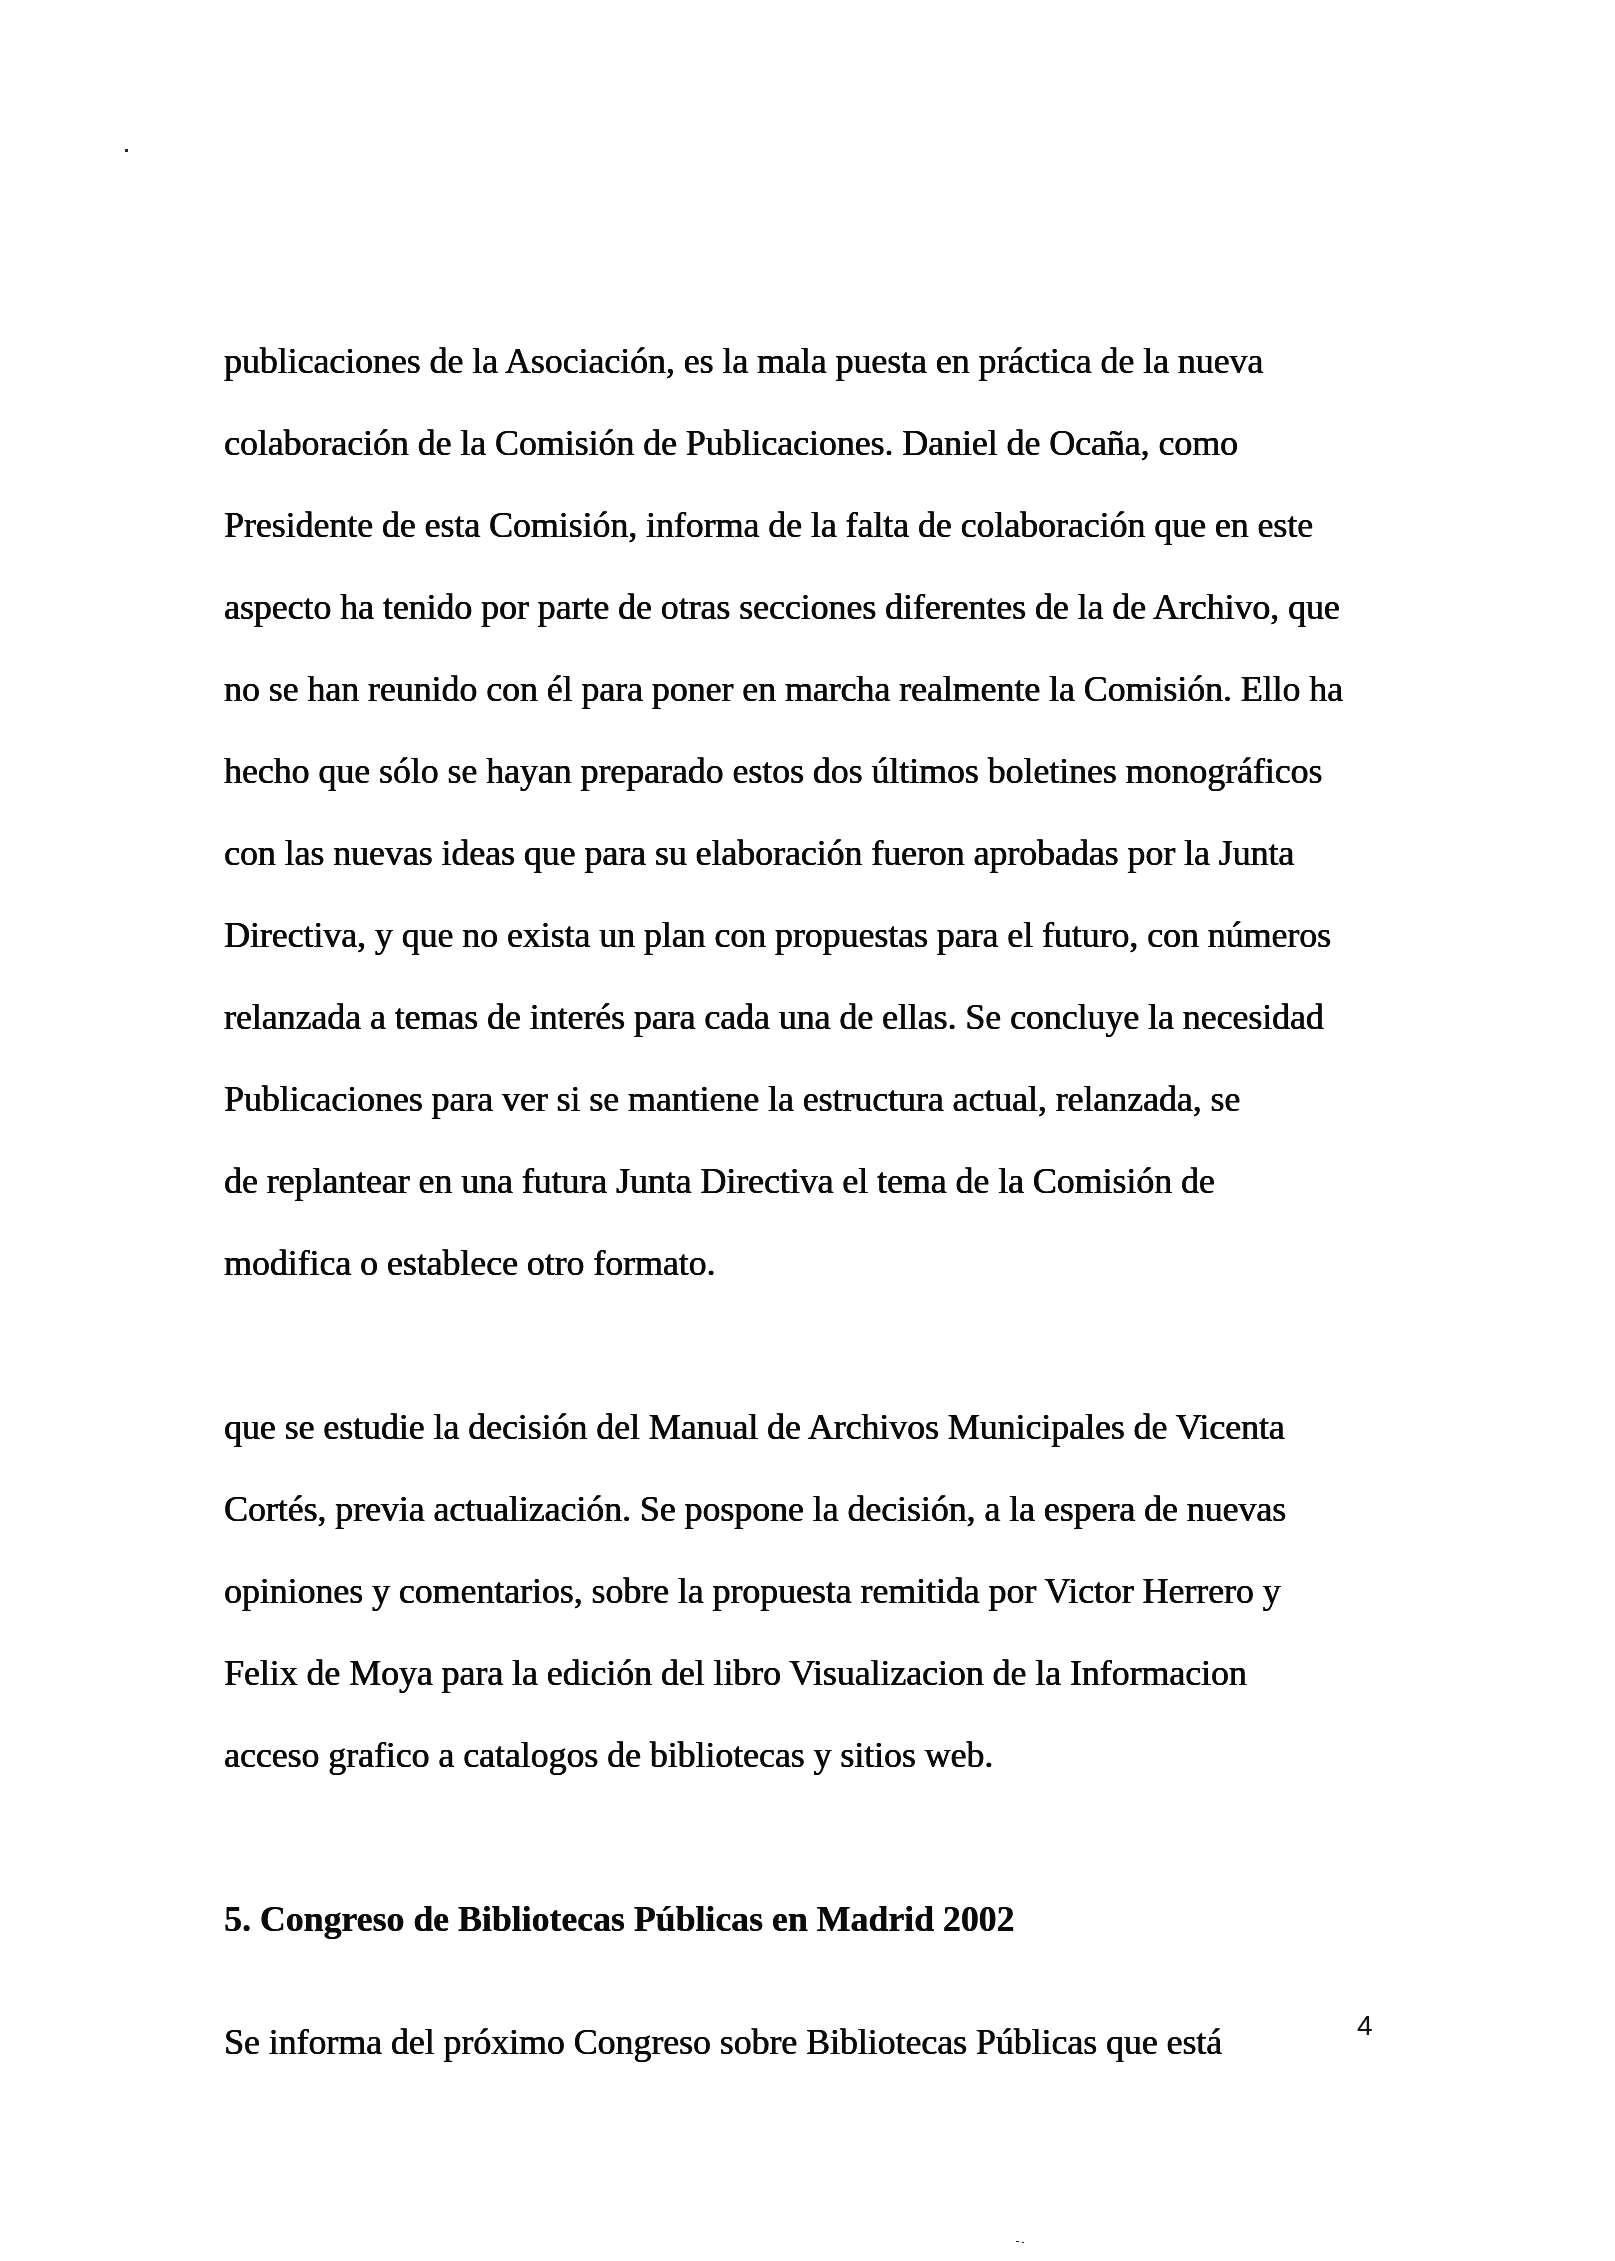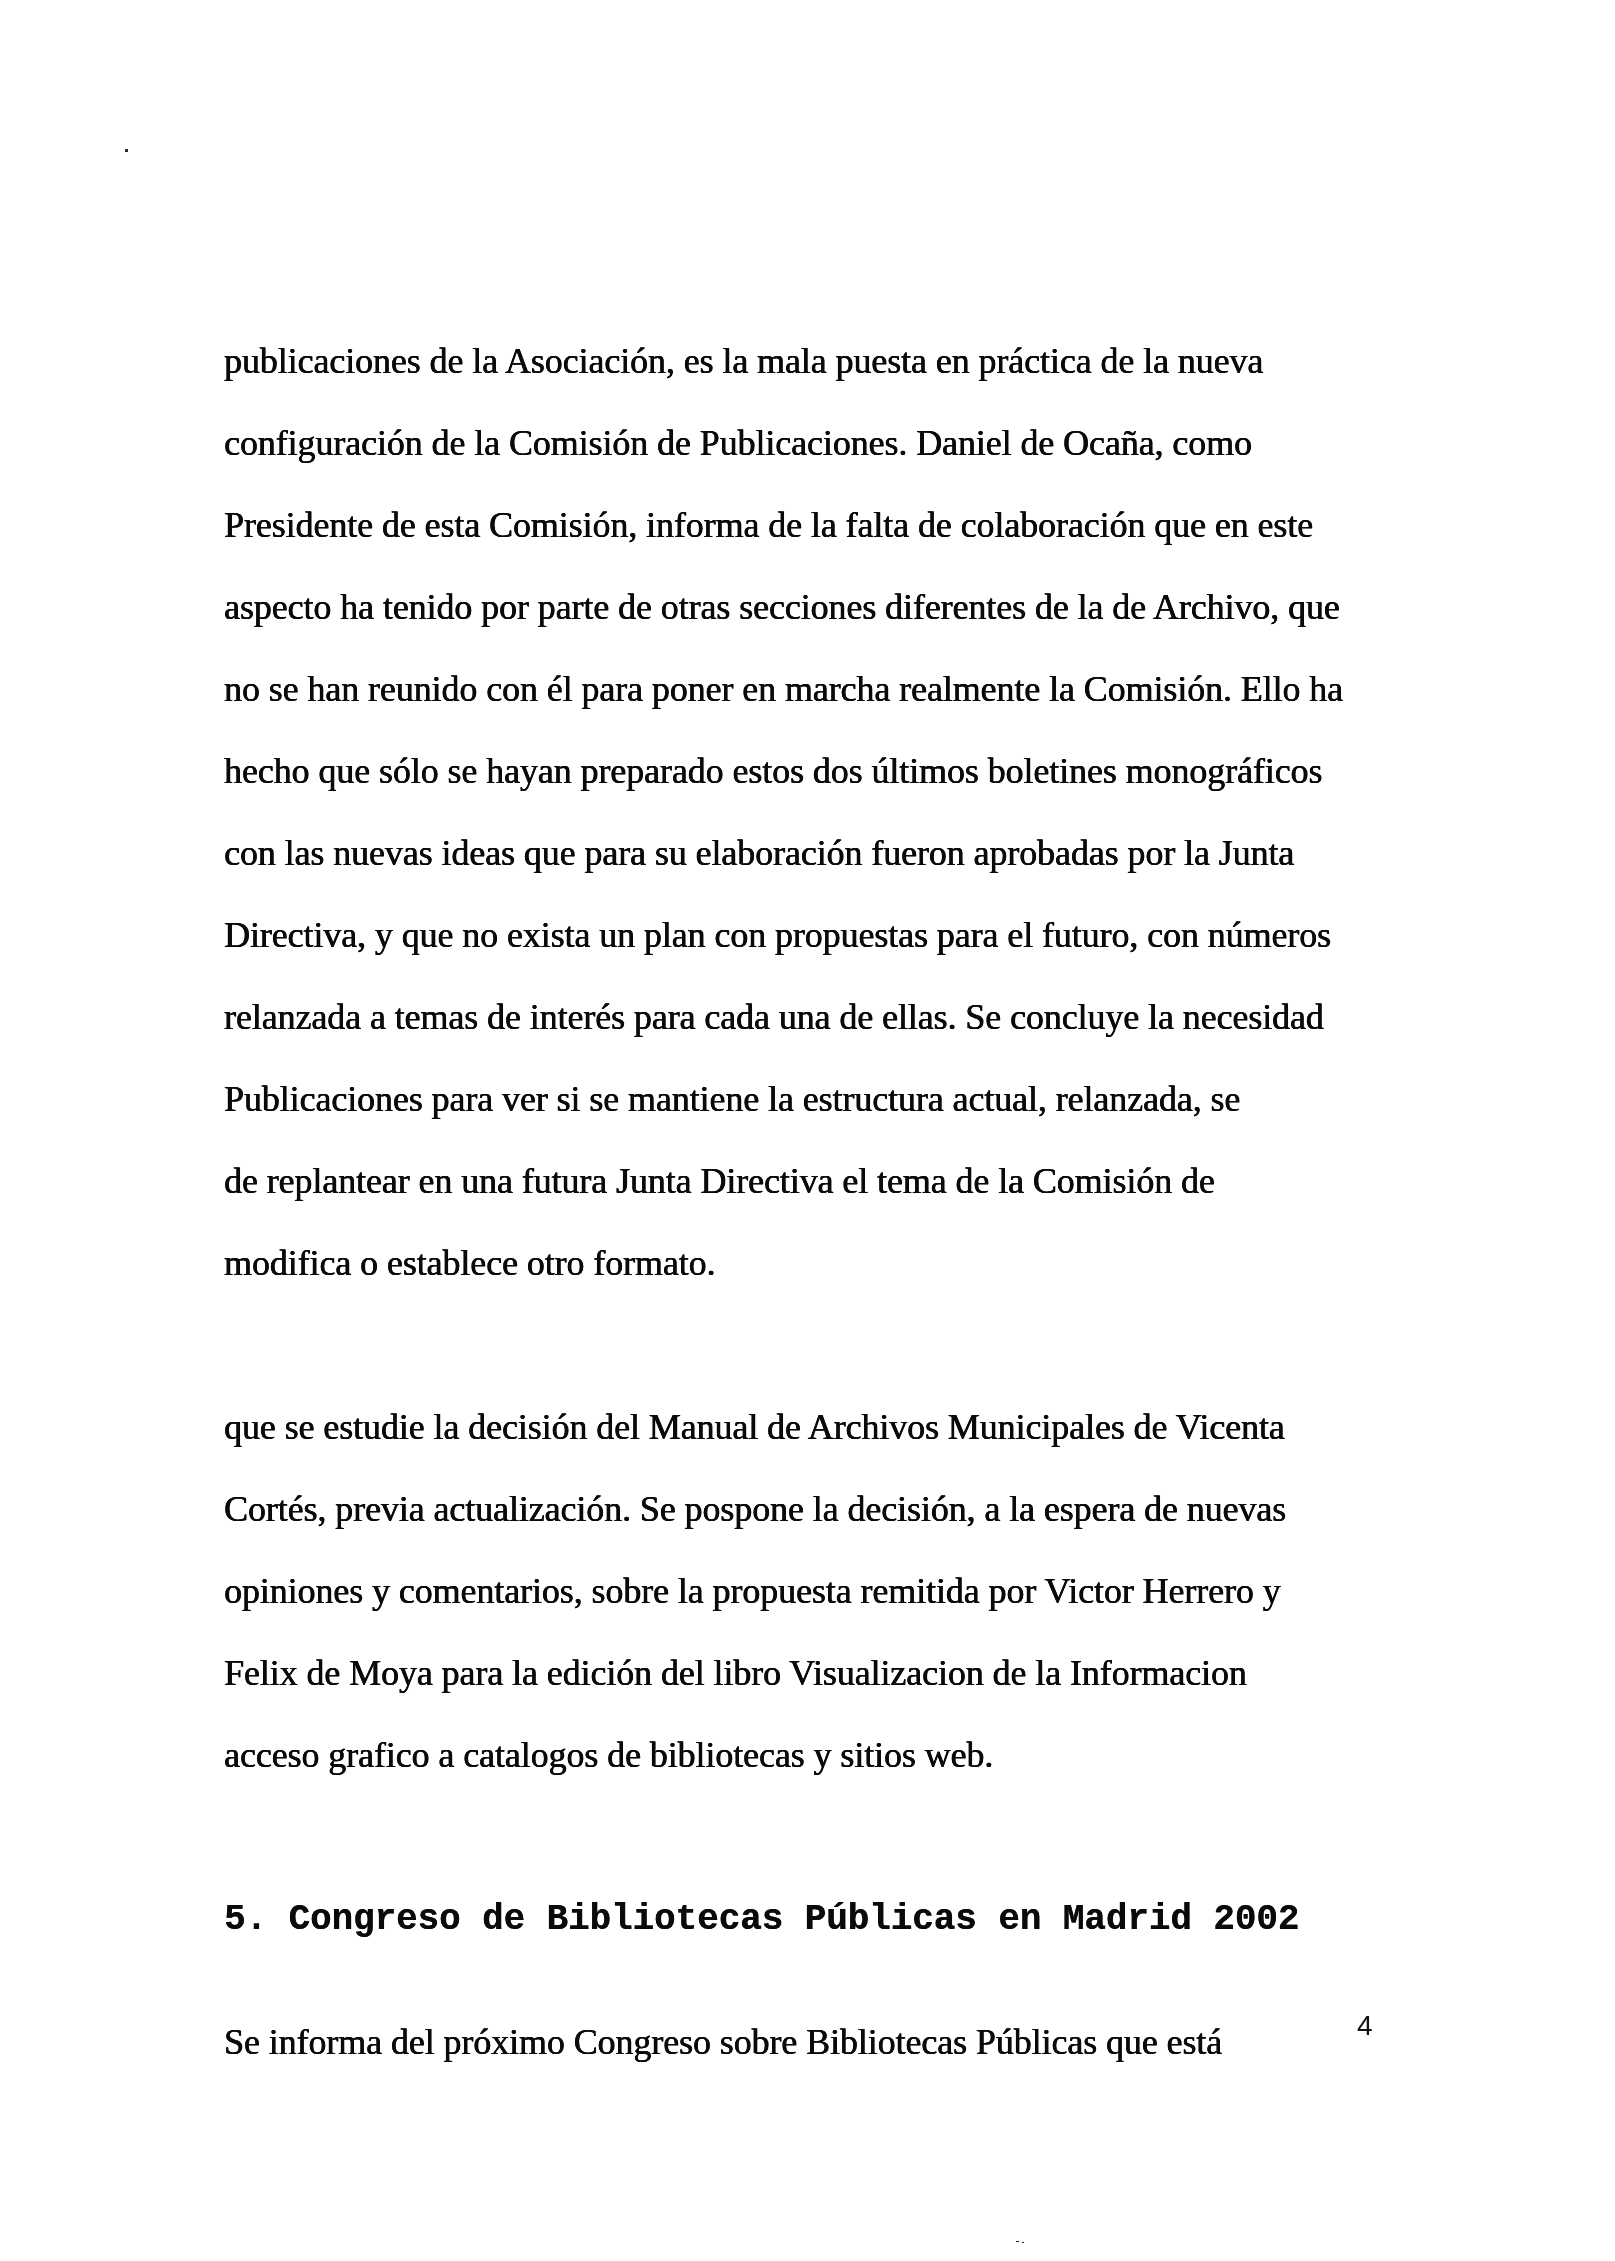--- a/index.html
+++ b/index.html
@@ -32,21 +32,20 @@
     margin: 0;
     font-size: 36px;
     line-height: 41px;
     white-space: pre-line;
     text-shadow: 0.4px 0 0 #0a0a0a, -0.2px 0 0 #0a0a0a;
     letter-spacing: -0.1px;
   }
   .heading {
     font-weight: bold;
     text-shadow: 0.3px 0 0 #0a0a0a;
-    font-family: Liberation Mono, monospace;
   }
   .gap-1 { height: 41px; }
   .gap-2 { height: 82px; }
   .page-number {
     position: absolute;
     left: 1357px;
     top: 2010px;
     font-family: "Liberation Sans", "DejaVu Sans", sans-serif;
     font-size: 28px;
     line-height: 32px;
@@ -63,21 +62,21 @@
 </head>
 <body>
 
 <div class="page">
   <div class="speck speck-top"></div>
 
   <div class="content">
 
     <div class="para">
       <div>publicaciones de la Asociación, es la mala puesta en práctica de la nueva</div>
-      <div>configuración de la Comisión de Publicaciones. Daniel de Ocaña, como</div>
+      <div>colaboración de la Comisión de Publicaciones. Daniel de Ocaña, como</div>
       <div>Presidente de esta Comisión, informa de la falta de colaboración que en este</div>
       <div>aspecto ha tenido por parte de otras secciones diferentes de la de Archivo, que</div>
       <div>no se han reunido con él para poner en marcha realmente la Comisión. Ello ha</div>
       <div>hecho que sólo se hayan preparado estos dos últimos boletines monográficos</div>
       <div>con las nuevas ideas que para su elaboración fueron aprobadas por la Junta</div>
       <div>Directiva, y que no exista un plan con propuestas para el futuro, con números</div>
       <div>relanzada a temas de interés para cada una de ellas. Se concluye la necesidad</div>
       <div>Publicaciones para ver si se mantiene la estructura actual, relanzada, se</div>
       <div>de replantear en una futura Junta Directiva el tema de la Comisión de</div>
       <div>modifica o establece otro formato.</div>

